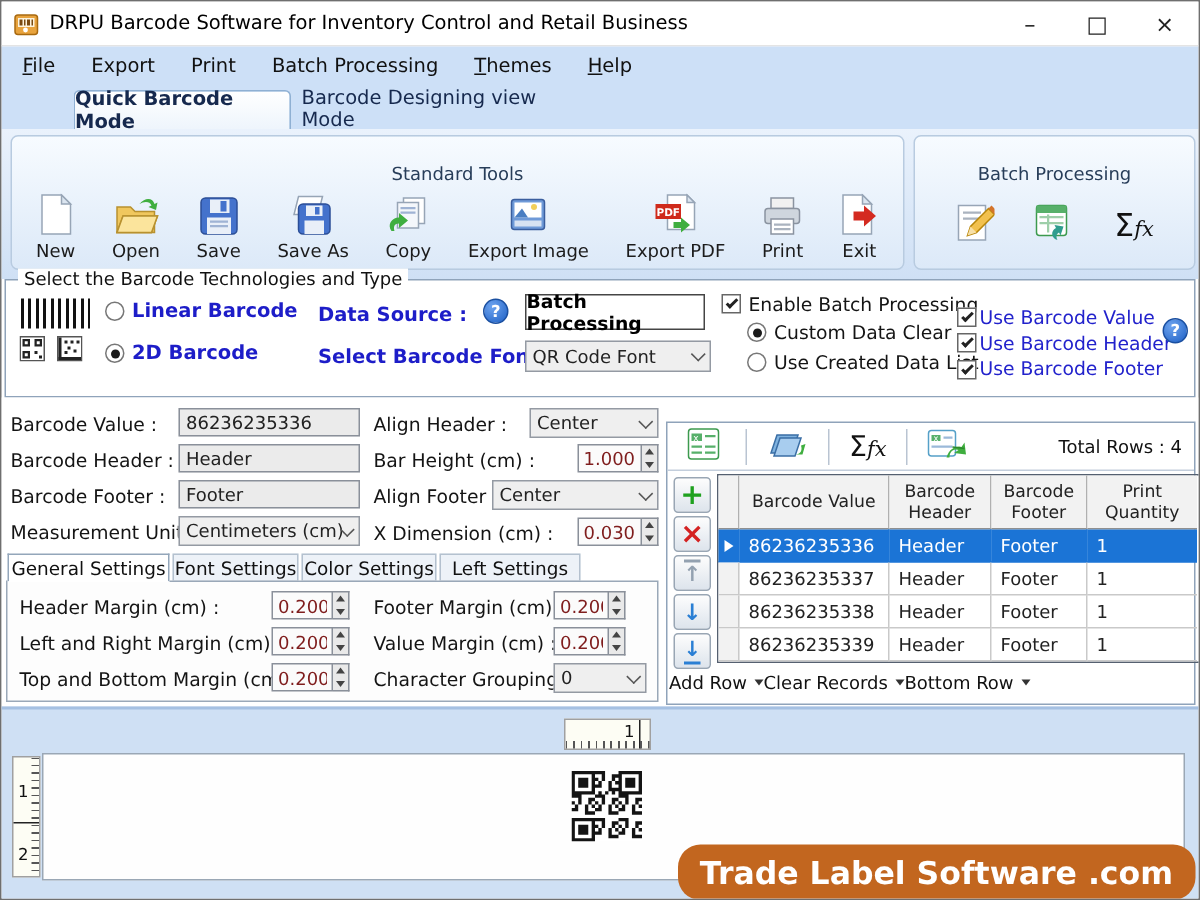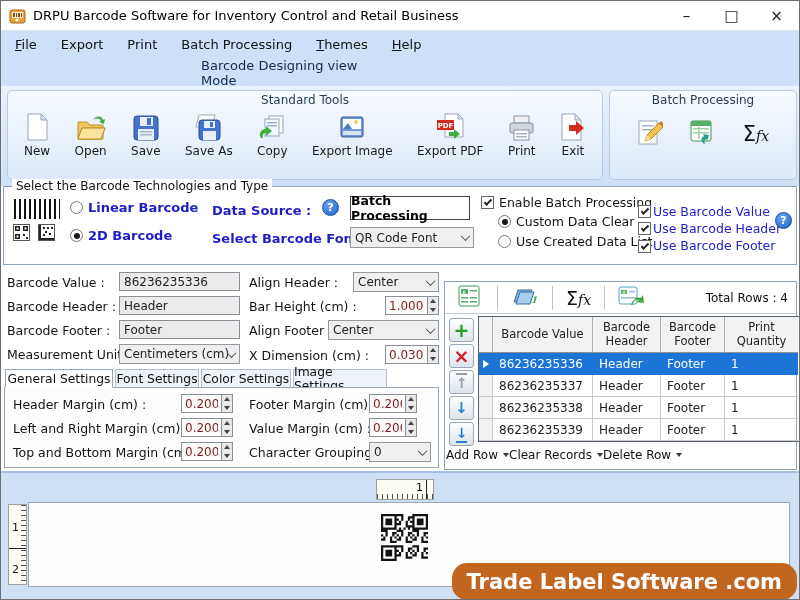--- a/index.html
+++ b/index.html
@@ -21,21 +21,21 @@
 
   
   .tabrow{position:relative;height:28px;background:#cde0f7;}
   .mode-tab{position:absolute;top:2px;height:26px;display:flex;align-items:center;justify-content:center;font-size:13px;color:#16294e;}
   .mode-tab.active{left:48px;width:145px;background:linear-gradient(#ffffff,#eef5fc);border:1px solid #8fb0d3;border-bottom:none;border-radius:4px 4px 0 0;font-weight:600;}
   .mode-tab.inactive{left:200px;width:196px;}
 
   
   .toolbar{position:relative;height:100px;background:linear-gradient(#eaf2fc,#cfe0f5);}
   .tgroup{position:absolute;top:4px;height:90px;border:1px solid #b8cbe0;border-radius:5px;background:linear-gradient(#f7fbff,#dcE9f8);}
-  .tgroup .gtitle{display:block;text-align:center;margin-top:2px;color:#273d59;font-size:12px;}
+  .tgroup .gtitle{display:block;text-align:center;margin-top:18px;color:#273d59;font-size:12px;}
   .grp-std{left:6px;width:596px;}
   .grp-batch{left:608px;width:188px;}
   .tbtn-row{display:flex;justify-content:space-between;padding:4px 16px 0 16px;}
   .tbtn{display:flex;flex-direction:column;align-items:center;gap:3px;cursor:default;}
   .tbtn .ticon{height:30px;display:flex;align-items:flex-end;}
   .tbtn .tlbl{font-size:12px;color:#1b1b1b;white-space:nowrap;}
   .bicon-row{display:flex;justify-content:center;align-items:center;gap:26px;margin-top:12px;}
   .sigma{font-size:21px;color:#111;}
   .fx{font-style:italic;font-family:"DejaVu Serif","Liberation Serif",serif;font-size:14px;color:#111;}
 
@@ -130,20 +130,21 @@
   <div class="menubar">
     <span class="menu-item accel">File</span>
     <span class="menu-item">Export</span>
     <span class="menu-item">Print</span>
     <span class="menu-item">Batch Processing</span>
     <span class="menu-item accel">Themes</span>
     <span class="menu-item accel">Help</span>
   </div>
 
   <div class="tabrow">
+    <div class="mode-tab active">Quick Barcode Mode</div>
     <div class="mode-tab inactive">Barcode Designing view Mode</div>
   </div>
 
   <div class="toolbar">
     <div class="tgroup grp-std">
       <span class="gtitle">Standard Tools</span>
       <div class="tbtn-row">
         <div class="tbtn">
           <span class="ticon">
             <svg width="24" height="28" viewBox="0 0 24 28">
@@ -399,21 +400,21 @@
       <input class="spin-inp" value="0.030" style="">
       <span class="spinner">
           <span class="sb up"></span>
           <span class="sb dn"></span>
         </span>
     </div>
 
     <div class="stab active" style="left:4px;top:104px;width:108px;">General Settings</div>
     <div class="stab" style="left:114px;top:104px;width:84px;">Font Settings</div>
     <div class="stab" style="left:200px;top:104px;width:90px;">Color Settings</div>
-    <div class="stab" style="left:292px;top:104px;width:94px;">Image Settings</div>
+    <div class="stab" style="left:292px;top:104px;width:94px;">Left Settings</div>
 
     <div class="tabbox">
       <span class="abs flabel" style="left:8px;top:9px;">Header Margin (cm) :</span>
       <div class="abs spinwrap" style="left:176px;top:6px;width:52px;">
         <input class="spin-inp" value="0.200" style="">
         <span class="spinner">
             <span class="sb up"></span>
             <span class="sb dn"></span>
           </span>
       </div>
@@ -552,21 +553,21 @@
       <div class="actions">
         <span class="action">
             <span>Add Row</span>
             <span class="caret"></span>
           </span>
         <span class="action">
             <span>Clear Records</span>
             <span class="caret"></span>
           </span>
         <span class="action">
-            <span>Delete Row</span>
+            <span>Bottom Row</span>
             <span class="caret"></span>
           </span>
       </div>
     </div>
   </div>
 
   <div class="preview">
     <div class="ruler-top">
       <span class="num">1</span>
       <span class="marker-v"></span>

